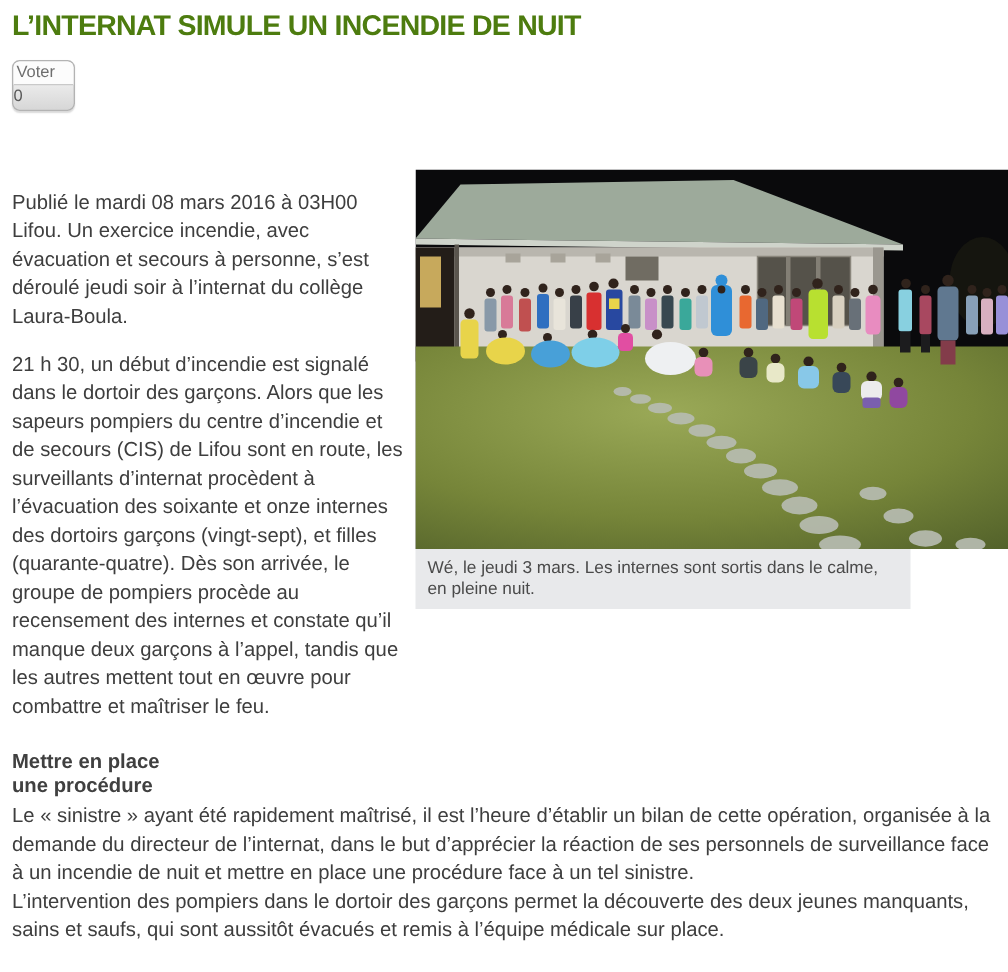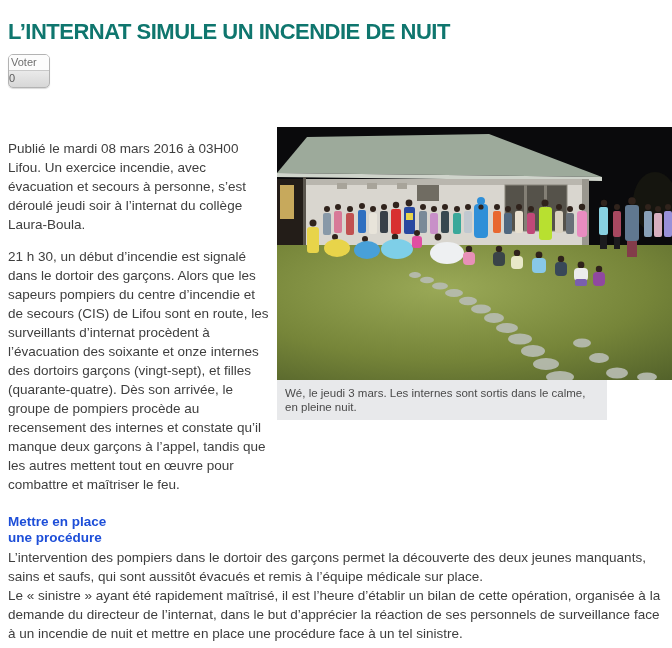--- a/index.html
+++ b/index.html
@@ -1,33 +1,33 @@
 <!DOCTYPE html>
 <html><head>
 <meta charset="utf-8">
 <style>
   html,body{margin:0;padding:0;background:#fff;}
   body{width:672px;height:648px;overflow:hidden;font-family:"Liberation Sans",sans-serif;color:#3e3e3e;}
   .page{padding:2px 0 0 8px;width:664px;}
-  h1.title{margin:16px 0 9px 0;font-size:22px;line-height:27px;font-weight:bold;letter-spacing:-0.5px;color:#0f766e;font-family:"Liberation Sans",sans-serif;}
+  h1.title{margin:2px 0 9px 0;font-size:19px;line-height:27px;font-weight:bold;letter-spacing:-0.5px;color:#4d7c0f;font-family:"Liberation Sans",sans-serif;}
   
   .vote{display:inline-block;width:40px;border:1px solid #b3b3b3;border-radius:5px;background:linear-gradient(#fdfdfd,#d7d7d7);text-align:left;font-size:11px;color:#6e6e6e;box-shadow:0 1px 1px rgba(0,0,0,.15);margin-bottom:9px;cursor:pointer;}
   .vote-label{display:block;background:#fcfcfc;border-bottom:1px solid #c9c9c9;border-radius:4px 4px 0 0;padding:1px 2px 2px;}
   .vote-count{display:block;padding:1px 0 3px;color:#5a5a5a;}
   
   .row{display:flex;align-items:flex-start;}
   .leftcol{width:263px;flex:none;font-size:13.5px;line-height:19px;margin-top:42px;}
   .leftcol p{margin:0 0 13px 0;}
   figure.photo{margin:30px 0 0 6px;width:330px;flex:none;}
   figure.photo svg{display:block;}
   figcaption{background:#e8e9eb;color:#4a4a4a;font-size:11.5px;line-height:14px;padding:6px 8px;}
   
   .fullcol{clear:both;margin-top:7px;font-size:13.5px;line-height:19px;width:658px;}
   .fullcol p{margin:0;}
-  .subhead{font-weight:bold;color:#1d4ed8;line-height:16px;margin:0 0 2px 0 !important;}
+  .subhead{font-weight:bold;color:#404040;line-height:16px;margin:0 0 2px 0 !important;}
 </style>
 </head>
 <body>
 
 <div class="page">
 
   <h1 class="title">L’INTERNAT SIMULE UN INCENDIE DE NUIT</h1>
 
   <div class="vote">
     <span class="vote-label">Voter</span>
@@ -191,19 +191,19 @@
             <rect x="316" y="145" width="12" height="14" rx="4" fill="#9048a0"></rect>
         </g>
       </svg>
       <figcaption>Wé, le jeudi 3 mars. Les internes sont sortis dans le calme, en pleine nuit.</figcaption>
     </figure>
   </div>
 
   <div class="fullcol">
     <p class="subhead"><span>Mettre en place</span><br>
     <span>une procédure</span></p>
+    <p>Le « sinistre » ayant été rapidement maîtrisé, il est l’heure d’établir un bilan de cette opération, organisée à la demande du directeur de l’internat, dans le but d’apprécier la réaction de ses personnels de surveillance face à un incendie de nuit et mettre en place une procédure face à un tel sinistre.</p>
     <p>L’intervention des pompiers dans le dortoir des garçons permet la découverte des deux jeunes manquants, sains et saufs, qui sont aussitôt évacués et remis à l’équipe médicale sur place.</p>
-    <p>Le « sinistre » ayant été rapidement maîtrisé, il est l’heure d’établir un bilan de cette opération, organisée à la demande du directeur de l’internat, dans le but d’apprécier la réaction de ses personnels de surveillance face à un incendie de nuit et mettre en place une procédure face à un tel sinistre.</p>
   </div>
 
   
 
 </div>
 
 </body></html>

